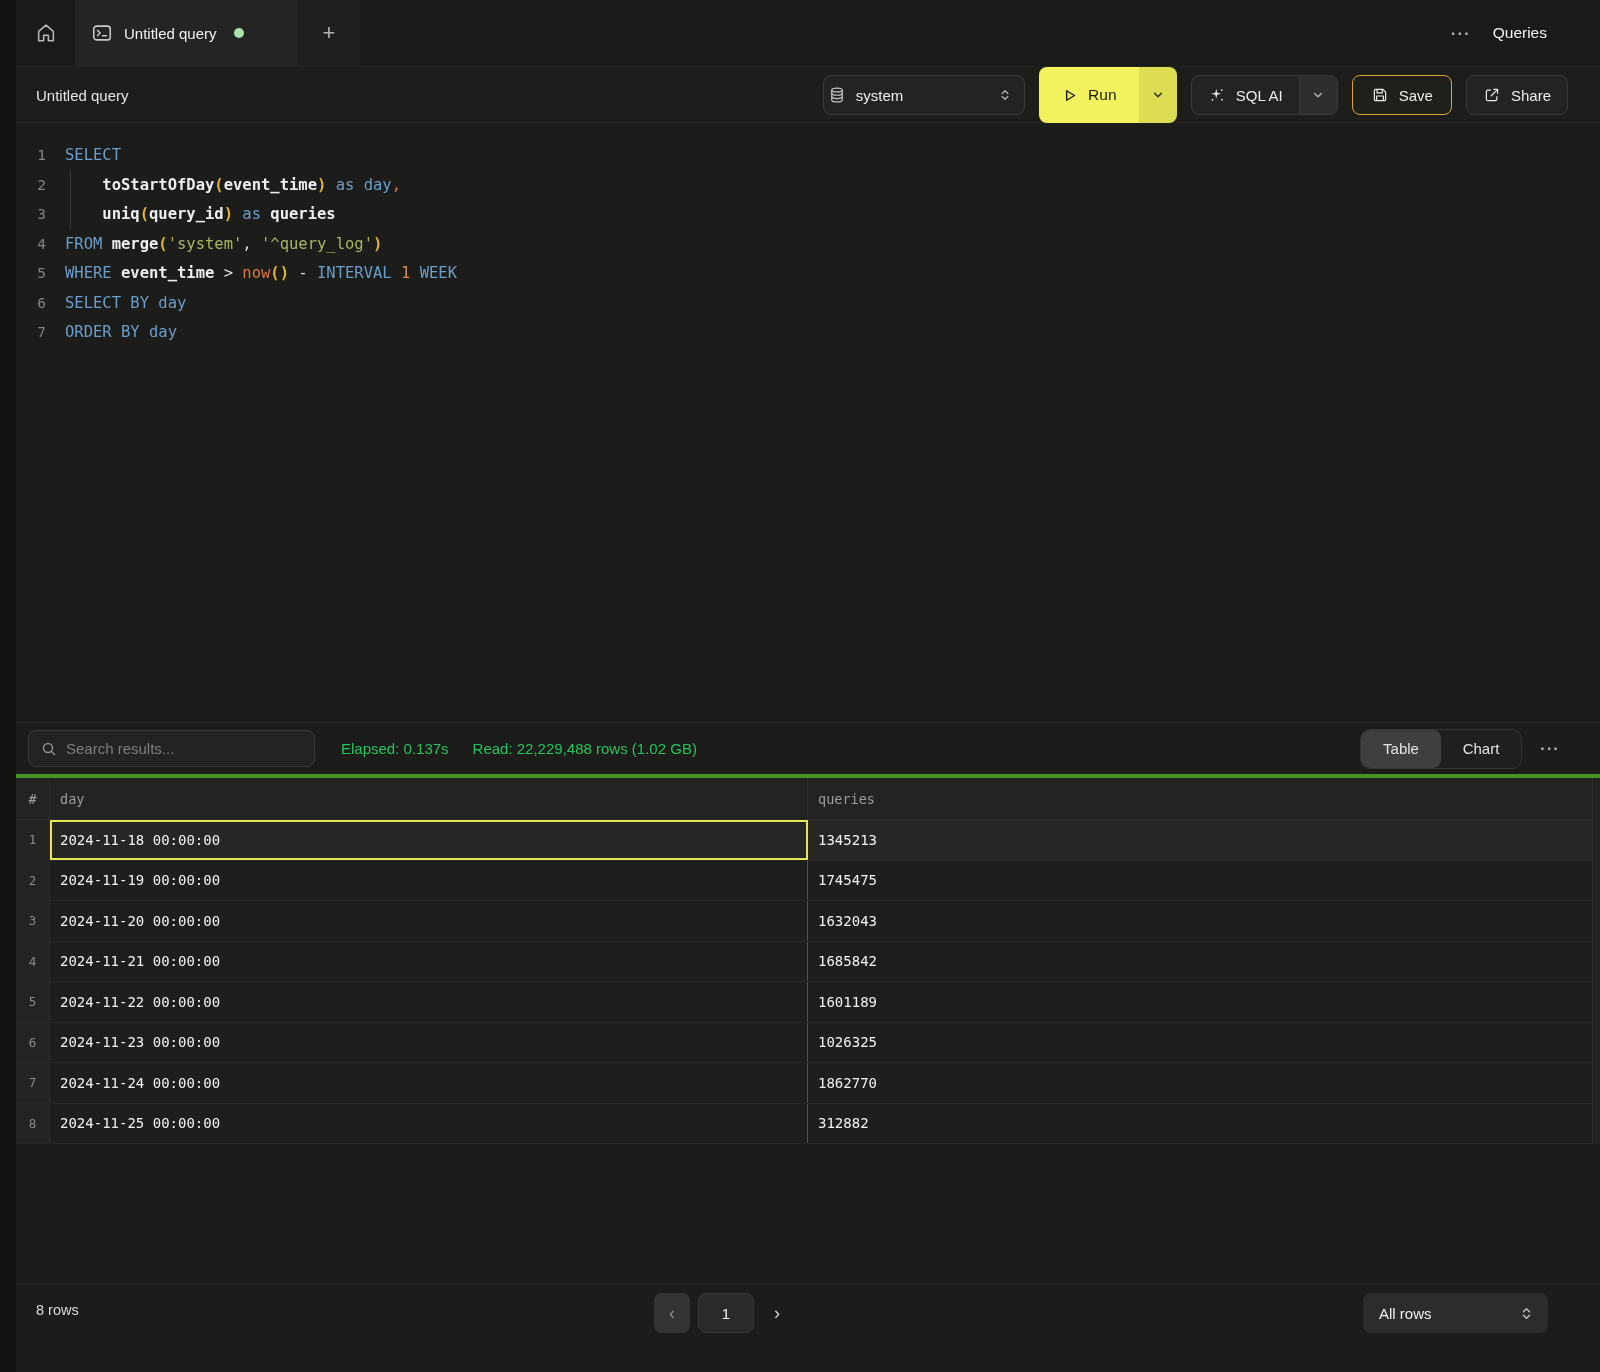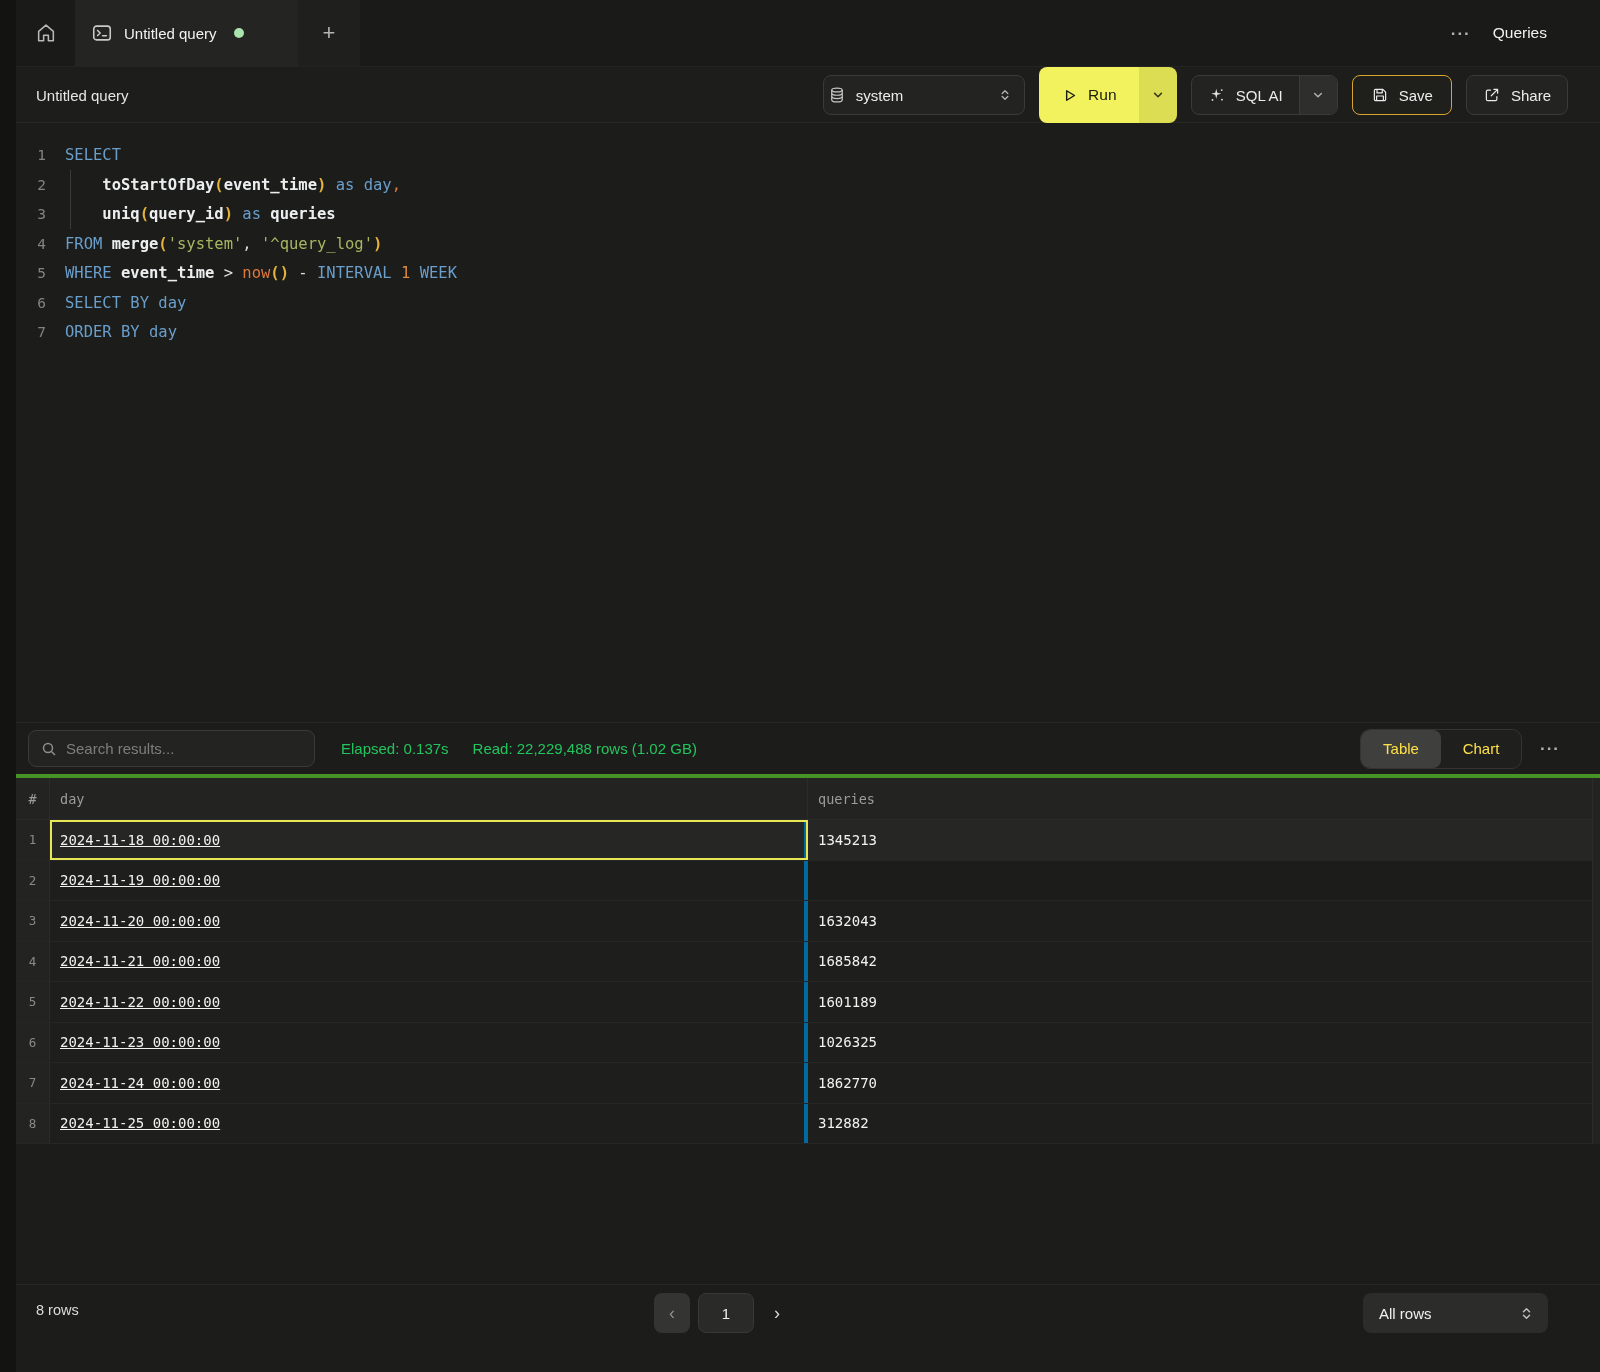--- a/index.html
+++ b/index.html
@@ -67,41 +67,41 @@
   .search-box { width:287px; height:37px; background:#232321; border:1px solid #3a3a38; border-radius:8px;
                 display:flex; align-items:center; gap:9px; padding:0 12px; }
   .search-box input { background:transparent; border:none; outline:none; color:#ececea;
                       font-size:15px; width:100%; font-family:"Liberation Sans", sans-serif; }
   .search-box input::placeholder { color:#7e7e7c; }
   .stat { font-size:15px; color:#22c55e; margin-left:26px; }
   .stat.read { margin-left:24px; }
   .view-toggle { margin-left:auto; display:flex; background:#1f1f1d; border:1px solid #343432;
                  border-radius:10px; overflow:hidden; margin-right:18px; }
   .view-item { width:80px; height:38px; display:flex; align-items:center; justify-content:center;
-               font-size:15px; color:#fde047; cursor:pointer; }
+               font-size:15px; color:#e5e5e5; cursor:pointer; }
   .view-item.active { background:#3f3f3d; border-radius:8px; }
 
   
   .green-line { position:absolute; left:16px; top:774px; width:1584px; height:4px; background:#459426; }
 
   
   .t-header { position:absolute; left:16px; top:778px; width:1576px; height:42px; background:#232321;
               display:grid; grid-template-columns:34px 758px 1fr; border-bottom:1px solid #2b2b29;
               font-family:"DejaVu Sans Mono", monospace; font-size:13.5px; color:#9c9c9a; }
   .t-header > div { display:flex; align-items:center; }
   .th-gutter { justify-content:center; border-right:1px solid #2b2b29; }
   .th-cell { padding-left:10px; }
   .th-cell.day { border-right:1px solid #2b2b29; }
   .t-body { position:absolute; left:16px; top:820px; width:1576px; }
   .t-row { display:grid; grid-template-columns:34px 758px 1fr; height:40.5px;
            border-bottom:1px solid #262624; font-family:"DejaVu Sans Mono", monospace; font-size:14px; }
   .t-gutter { background:#232321; color:#8a8a88; font-size:12.5px; display:flex;
               align-items:center; justify-content:center; border-right:1px solid #2b2b29; cursor:pointer; }
   .t-cell { display:flex; align-items:center; padding-left:10px; color:#f2f2f0; background:#1e1e1c; cursor:pointer; }
-  .t-cell.day { border-right:4px solid #0369a1;text-decoration:underline; }
+  .t-cell.day { border-right:1px solid #0369a1; }
   .sel-row .t-cell { background:#262624; }
   .sel-cell { outline:2px solid #e9e656; outline-offset:-2px; }
   .right-gutter { position:absolute; right:0; top:778px; width:8px; height:366px;
                   background:#232321; border-left:1px solid #2b2b29; }
 
   
   .footer { position:absolute; left:16px; top:1284px; width:1584px; height:88px;
             border-top:1px solid #272725; }
   .rows-count { position:absolute; left:20px; top:17px; font-size:14.5px; color:#dcdcda; }
   .pagination { position:absolute; left:638px; top:8px; display:flex; align-items:center; gap:8px; }
@@ -271,20 +271,21 @@
 </div>
 <div class="t-body">
     <div class="t-row sel-row">
       <div class="t-gutter">1</div>
       <div class="t-cell day sel-cell">2024-11-18 00:00:00</div>
       <div class="t-cell queries">1345213</div>
     </div>
     <div class="t-row">
       <div class="t-gutter">2</div>
       <div class="t-cell day">2024-11-19 00:00:00</div>
+      <div class="t-cell queries">1745475</div>
     </div>
     <div class="t-row">
       <div class="t-gutter">3</div>
       <div class="t-cell day">2024-11-20 00:00:00</div>
       <div class="t-cell queries">1632043</div>
     </div>
     <div class="t-row">
       <div class="t-gutter">4</div>
       <div class="t-cell day">2024-11-21 00:00:00</div>
       <div class="t-cell queries">1685842</div>

